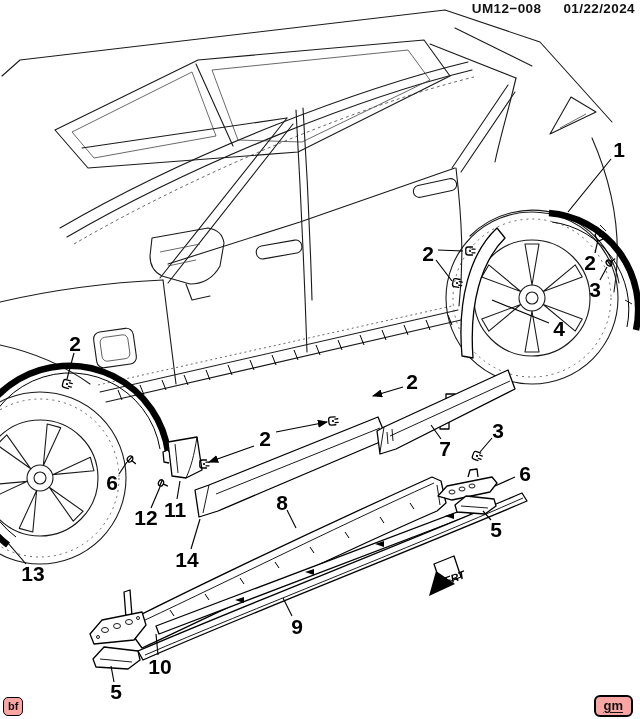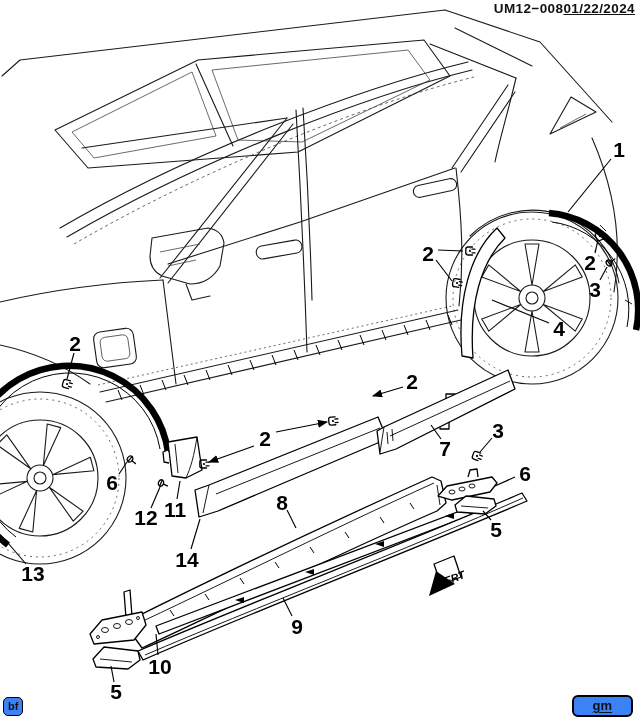--- a/index.html
+++ b/index.html
@@ -1,25 +1,25 @@
 <!DOCTYPE html>
 <html><head>
 <meta charset="utf-8">
 <style>
   html,body{margin:0;padding:0;background:#fff;}
   .page{position:relative;width:640px;height:719px;background:#fff;overflow:hidden;
         font-family:"Liberation Sans",sans-serif;color:#111;}
   .drawing-header{position:absolute;top:1px;right:5px;font-size:13.5px;font-weight:600;
         letter-spacing:.4px;white-space:nowrap;}
-  .drawing-header .date{margin-left:0;text-decoration:underline;}
+  .drawing-header .date{margin-left:22px;}
   .corner-box{position:absolute;border:1.6px solid #000;border-radius:5px;
-        font-size:11px;font-weight:600;line-height:1;padding:3px 4px;background:#3b82f6;}
+        font-size:11px;font-weight:600;line-height:1;padding:3px 4px;background:#fca5a5;}
   .bf-box{left:3px;bottom:3px;}
   .gm-box{right:7px;bottom:2px;border-width:2px;border-radius:6px;font-size:13px;
-        font-weight:bold;padding:2px 19px 3px;}
+        font-weight:bold;padding:2px 8px 3px;}
   .gm-box span{text-decoration:underline;text-underline-offset:2px;}
   svg{position:absolute;left:0;top:0;}
   .car{stroke:#1a1a1a;stroke-width:1.1;fill:none;stroke-linecap:round;stroke-linejoin:round;}
   .car-light{stroke:#444;stroke-width:.8;fill:none;}
   .part{stroke:#000;stroke-width:1.3;fill:#fff;stroke-linejoin:round;}
   .part-line{stroke:#000;stroke-width:.9;fill:none;}
   .thick-arc{stroke:#000;stroke-width:6.5;fill:none;stroke-linecap:butt;}
   .thin-arc{stroke:#000;stroke-width:1;fill:none;}
   .leader{stroke:#000;stroke-width:1.15;fill:none;}
   .callout{font:600 21px "Liberation Sans",sans-serif;fill:#000;text-anchor:middle;}

